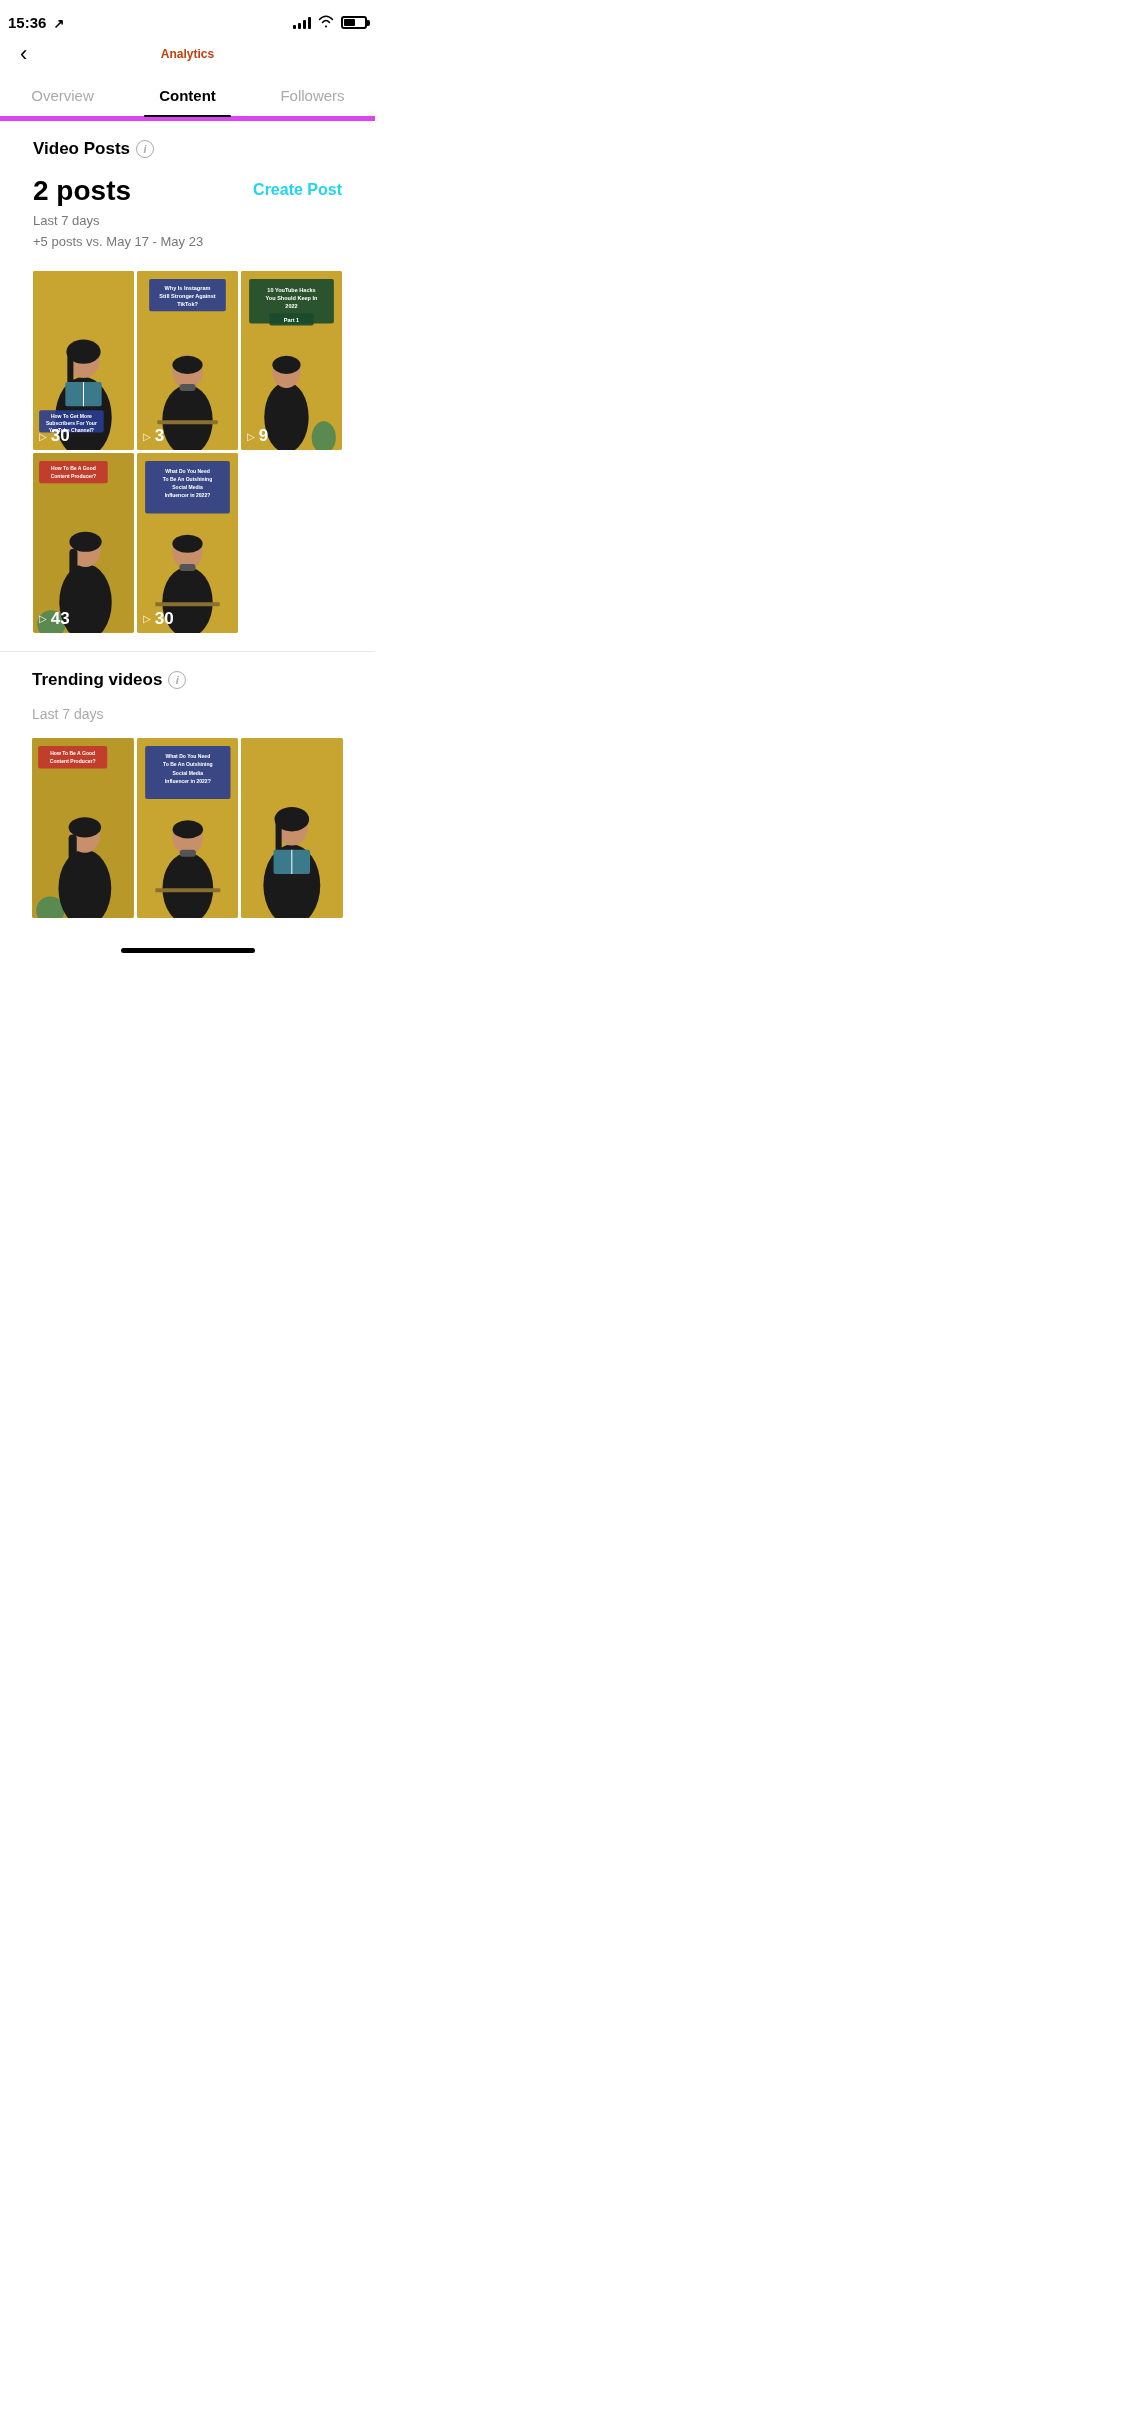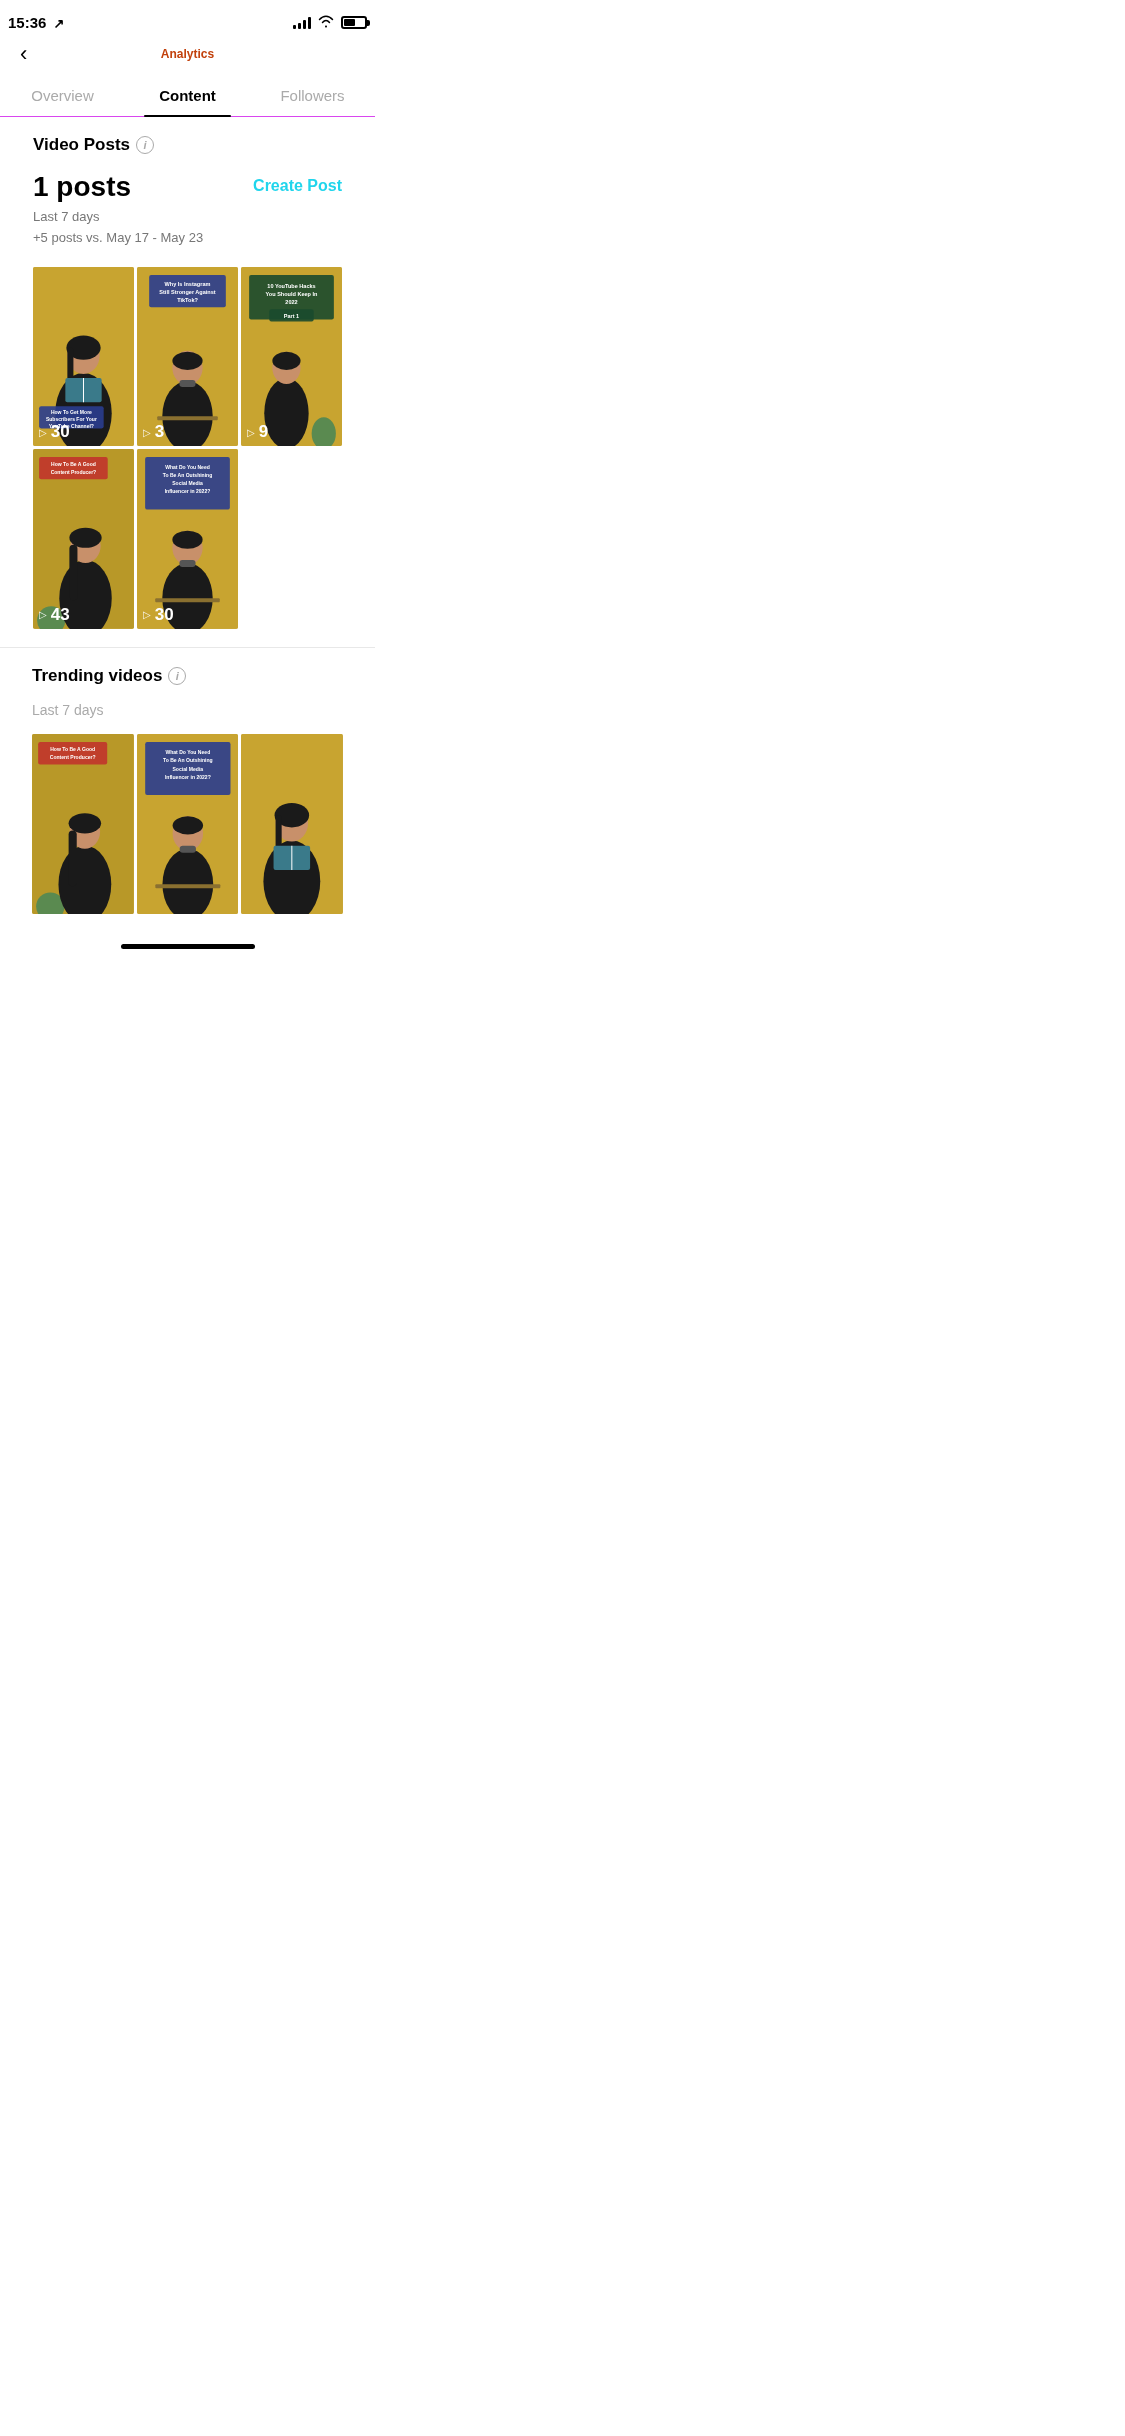--- a/index.html
+++ b/index.html
@@ -90,21 +90,21 @@
     }
     .header-title {
       font-size: 12px;
       font-weight: 700;
       color: #c2410c;
     }
 
     
     .tabs {
       display: flex;
-      border-bottom: 1px solid #d946ef;
+      border-bottom: 5px solid #d946ef;
       margin-bottom: 0;
     }
     .tab {
       flex: 1;
       text-align: center;
       padding: 12px 0;
       font-size: 15px;
       color: #aaa;
       cursor: pointer;
       position: relative;
@@ -292,21 +292,21 @@
 </div>
 
 <div class="content">
 
   <div class="section-title">
     <span>Video Posts</span>
     <div class="info-circle">i</div>
   </div>
 
   <div class="posts-summary">
-    <div class="posts-count">1 posts</div>
+    <div class="posts-count">2 posts</div>
     <div class="create-post-btn">Create Post</div>
   </div>
   <div class="posts-meta">
     <div>Last 7 days</div>
     <div>+5 posts vs. May 17 - May 23</div>
   </div>
 
   <div class="video-grid">
 
     <div class="video-thumb">

